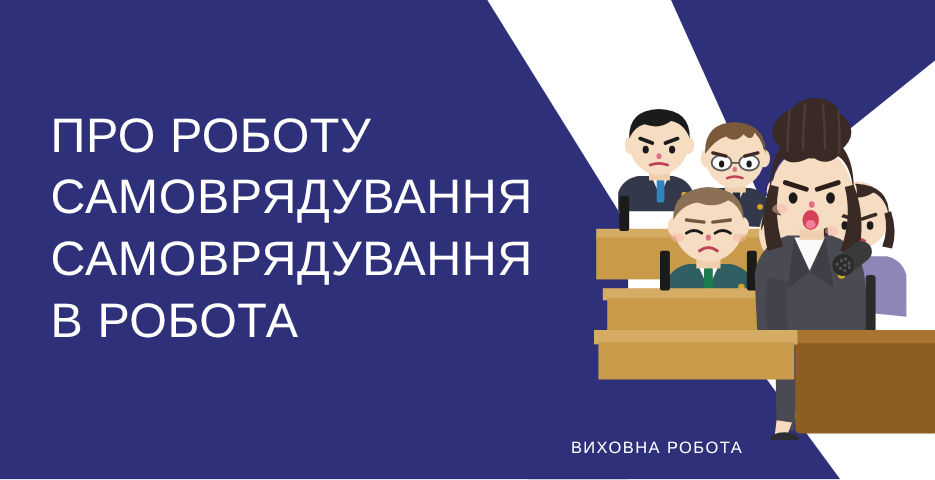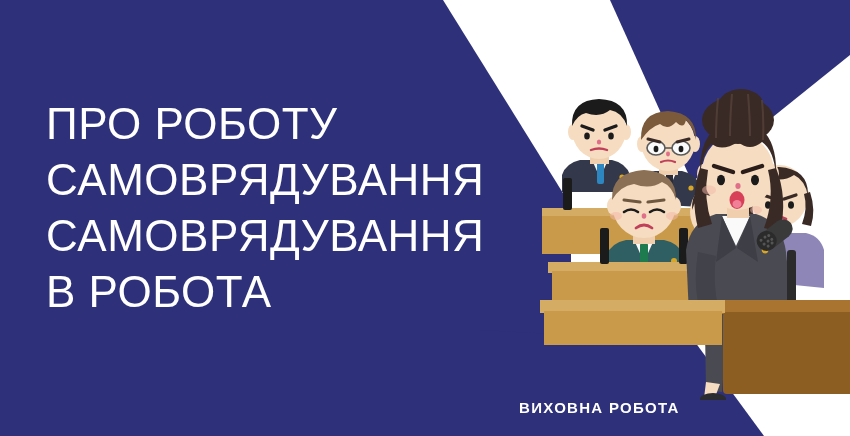--- a/index.html
+++ b/index.html
@@ -42,21 +42,21 @@
     white-space: nowrap;
   }
   #footer-label {
     position: absolute;
     left: 519px;
     top: 399px;
     z-index: 6;
     color: #ffffff;
     font-family: "Liberation Sans", sans-serif;
     font-size: 15px;
-    font-weight: bold;
+    font-weight: normal;
     letter-spacing: 1.3px;
     white-space: nowrap;
   }
 </style>
 </head>
 <body>
 
 <div id="banner">
 
   <svg id="bg-svg" viewBox="0 0 850 436">

